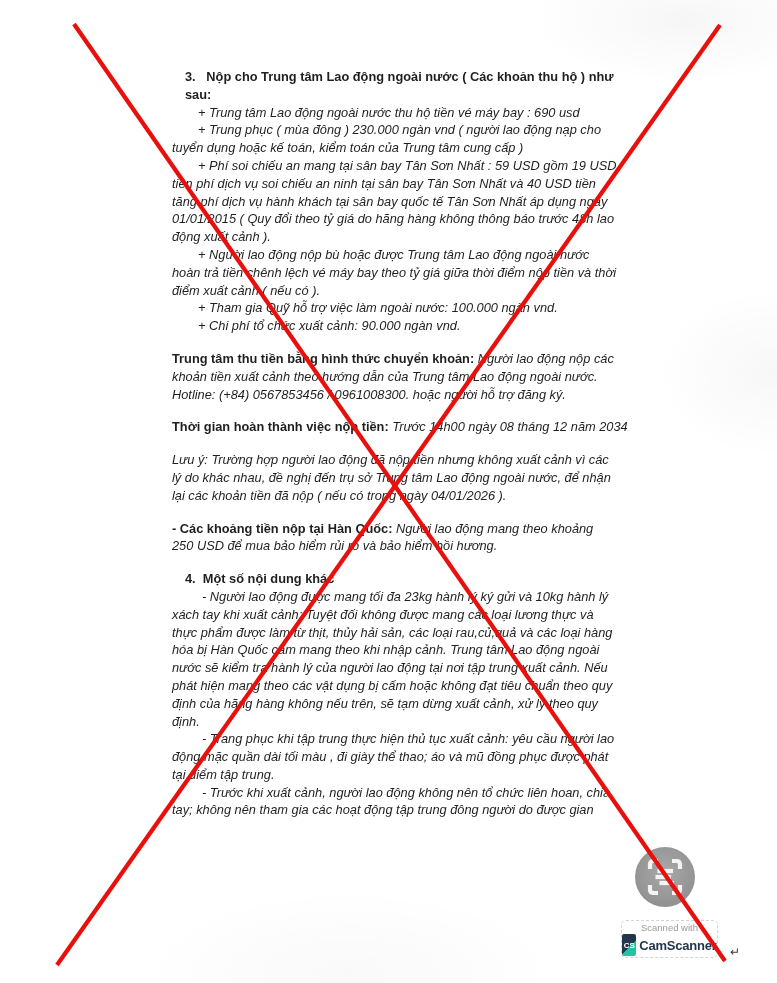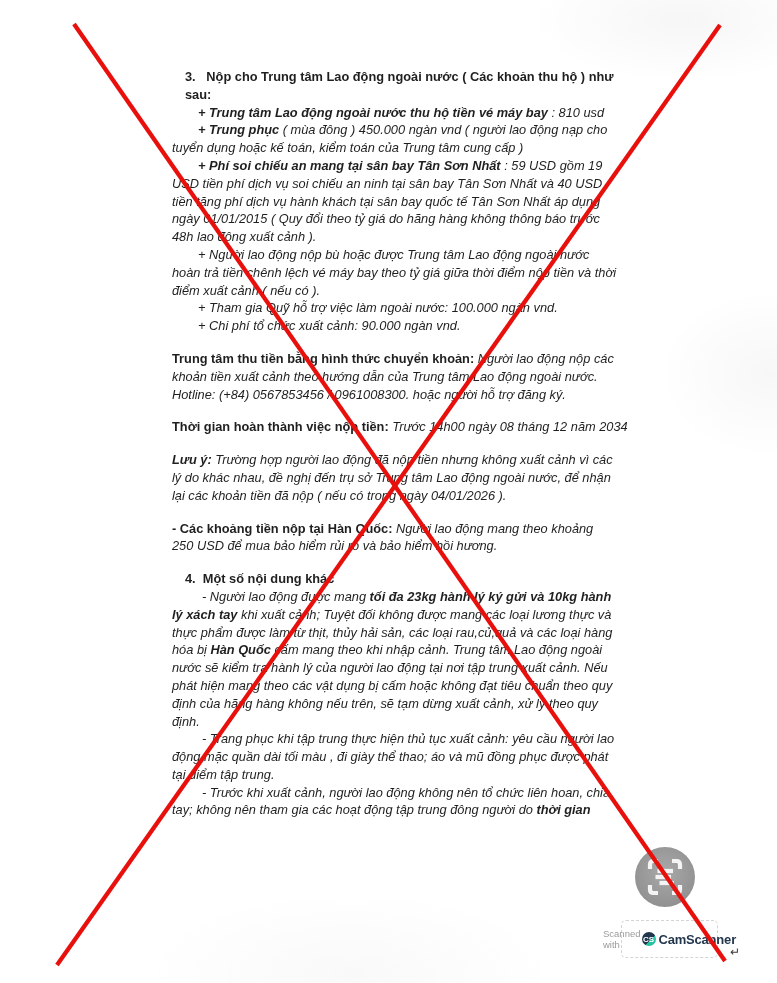--- a/index.html
+++ b/index.html
@@ -12,67 +12,67 @@
       #ffffff;
     font-family:"Liberation Sans",sans-serif;
   }
   .doc-text{
     position:absolute;left:172px;top:68px;width:446px;
     font-size:12.8px;line-height:17.8px;color:#1f1f1f;
   }
   .para{margin:0;}
   .b{font-weight:bold;}
   .i{font-style:italic;}
-  .bi{font-weight:bold;font-style:italic;}
+  .bi{font-weight:normal;font-style:italic;}
   .gap{margin-top:15px;}
   .bullet{text-indent:26px;}
   .bullet2{text-indent:30px;}
   .hang{margin-left:13px;}
   .nowrap{white-space:nowrap;}
 
   .scan-icon{position:absolute;left:633px;top:845px;width:64px;height:64px;}
   .badge{
     position:absolute;left:621px;top:920px;width:97px;height:38px;
     border:1px dashed #d4d4d4;border-radius:5px;background:#fff;
-    display:flex;flex-direction:row;align-items:center;justify-content:center;gap:1px;
+    display:flex;flex-direction:column;align-items:center;justify-content:center;gap:1px;
     box-sizing:border-box;
   }
   .badge-top{font-size:9.5px;color:#9b9b9b;}
   .badge-row{display:flex;align-items:center;gap:3px;}
   .cs-logo{
-    width:14px;height:14px;border-radius:7px;
+    width:14px;height:22px;border-radius:2px;
     background:linear-gradient(135deg,#22364d 58%,#27c0a1 58%);
     color:#fff;font-size:8px;font-weight:bold;
     display:flex;align-items:center;justify-content:center;text-align:center;
   }
   .cs-name{font-size:13px;font-weight:bold;color:#22364d;letter-spacing:-0.2px;}
   .return-mark{position:absolute;left:730px;top:945px;font-size:12px;color:#3a3a3a;}
   .cross{position:absolute;left:0;top:0;pointer-events:none;}
 </style>
 </head>
 <body>
 
 <div class="screen">
 
   <div class="doc-text">
       <p class="para hang"><span class="b">3.&nbsp;&nbsp; Nộp cho Trung tâm Lao động ngoài nước ( Các khoản thu hộ ) như sau:</span></p>
-      <p class="para bullet"><span class="bi">+ Trung tâm Lao động ngoài nước thu hộ tiền vé máy bay</span><span class="i"> : 810 usd</span></p>
-      <p class="para bullet"><span class="bi">+ Trung phục</span><span class="i"> ( mùa đông ) 450.000 ngàn vnd ( người lao động nạp cho tuyển dụng hoặc kế toán, kiểm toán của Trung tâm cung cấp )</span></p>
+      <p class="para bullet"><span class="bi">+ Trung tâm Lao động ngoài nước thu hộ tiền vé máy bay</span><span class="i"> : 690 usd</span></p>
+      <p class="para bullet"><span class="bi">+ Trung phục</span><span class="i"> ( mùa đông ) 230.000 ngàn vnd ( người lao động nạp cho tuyển dụng hoặc kế toán, kiểm toán của Trung tâm cung cấp )</span></p>
       <p class="para bullet"><span class="bi">+ Phí soi chiếu an mang tại sân bay Tân Sơn Nhất</span><span class="i"> : 59 USD gồm 19 USD tiền phí dịch vụ soi chiếu an ninh tại sân bay Tân Sơn Nhất và 40 USD tiền tăng phí dịch vụ hành khách tại sân bay quốc tế Tân Sơn Nhất áp dụng ngày 01/01/2015 ( Quy đổi theo tỷ giá do hãng hàng không thông báo trước 48h lao động xuất cảnh ).</span></p>
       <p class="para bullet"><span class="i">+ Người lao động nộp bù hoặc được Trung tâm Lao động ngoài nước hoàn trả tiền chênh lệch vé máy bay theo tỷ giá giữa thời điểm nộp tiền và thời điểm xuất cảnh ( nếu có ).</span></p>
       <p class="para bullet"><span class="i">+ Tham gia Quỹ hỗ trợ việc làm ngoài nước: 100.000 ngàn vnd.</span></p>
       <p class="para bullet"><span class="i">+ Chi phí tổ chức xuất cảnh: 90.000 ngàn vnd.</span></p>
       <p class="para gap"><span class="b">Trung tâm thu tiền bằng hình thức chuyển khoản:</span><span class="i"> Người lao động nộp các khoản tiền xuất cảnh theo hướng dẫn của Trung tâm Lao động ngoài nước. Hotline: (+84) 0567853456 / 0961008300. hoặc người hỗ trợ đăng ký.</span></p>
       <p class="para gap nowrap"><span class="b">Thời gian hoàn thành việc nộp tiền:</span><span class="i"> Trước 14h00 ngày 08 tháng 12 năm 2034</span></p>
       <p class="para gap"><span class="bi">Lưu ý:</span><span class="i"> Trường hợp người lao động đã nộp tiền nhưng không xuất cảnh vì các lý do khác nhau, đề nghị đến trụ sở Trung tâm Lao động ngoài nước, để nhận lại các khoản tiền đã nộp ( nếu có trong ngày 04/01/2026 ).</span></p>
       <p class="para gap"><span class="b">- Các khoảng tiền nộp tại Hàn Quốc:</span><span class="i"> Người lao động mang theo khoảng 250 USD để mua bảo hiểm rủi ro và bảo hiểm hồi hương.</span></p>
       <p class="para gap hang"><span class="b">4.&nbsp; Một số nội dung khác</span></p>
       <p class="para bullet2"><span class="i">- Người lao động được mang </span><span class="bi">tối đa 23kg hành lý ký gửi và 10kg hành lý xách tay</span><span class="i"> khi xuất cảnh; Tuyệt đối không được mang các loại lương thực và thực phẩm được làm từ thịt, thủy hải sản, các loại rau,củ,quả và các loại hàng hóa bị </span><span class="bi">Hàn Quốc</span><span class="i"> cấm mang theo khi nhập cảnh. Trung tâm Lao động ngoài nước sẽ kiểm tra hành lý của người lao động tại nơi tập trung xuất cảnh. Nếu phát hiện mang theo các vật dụng bị cấm hoặc không đạt tiêu chuẩn theo quy định của hãng hàng không nếu trên, sẽ tạm dừng xuất cảnh, xử lý theo quy định.</span></p>
       <p class="para bullet2"><span class="i">- Trang phục khi tập trung thực hiện thủ tục xuất cảnh: yêu cầu người lao động mặc quần dài tối màu , đi giày thể thao; áo và mũ đồng phục được phát tại điểm tập trung.</span></p>
-      <p class="para bullet2"><span class="i">- Trước khi xuất cảnh, người lao động không nên tổ chức liên hoan, chia tay; không nên tham gia các hoạt động tập trung đông người do </span><span class="bi">thời gian</span></p>
+      <p class="para bullet2"><span class="i">- Trước khi xuất cảnh, người lao động không nên tổ chức liên hoan, chia tay; không nên tham gia các hoạt động tập trung đông người do </span><span class="bi">được gian</span></p>
     </div>
 
   <div class="scan-icon">
     <svg width="64" height="64" viewBox="0 0 64 64">
       <defs>
         <radialGradient id="g1" cx="50%" cy="42%" r="62%">
           <stop offset="0%" stop-color="#a9a9a9"></stop>
           <stop offset="100%" stop-color="#8f8f8f"></stop>
         </radialGradient>
       </defs>

